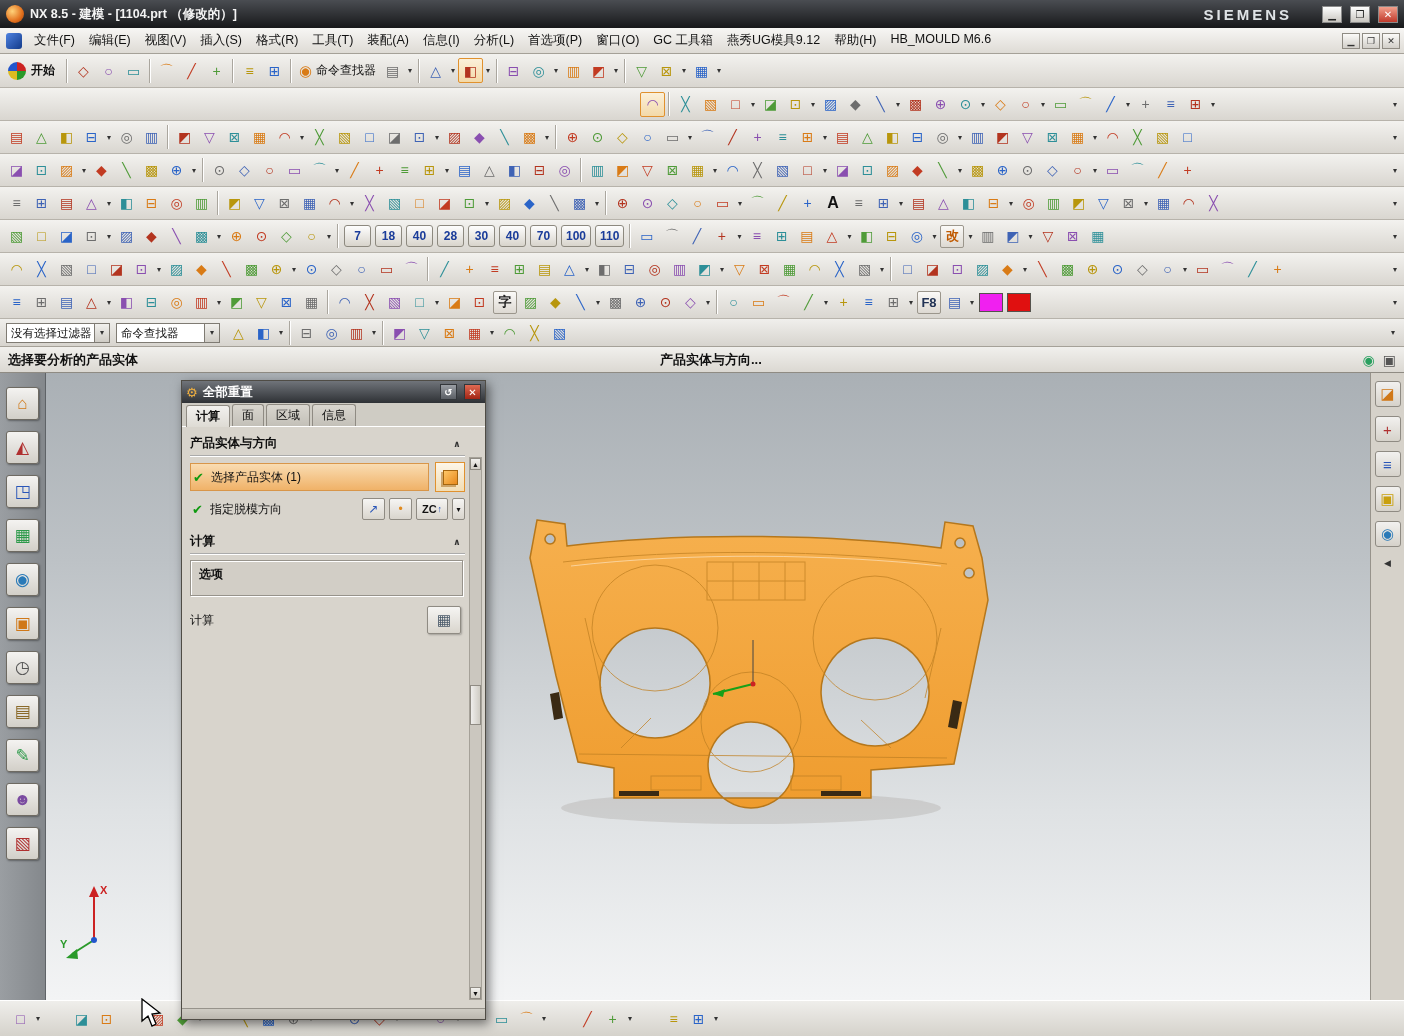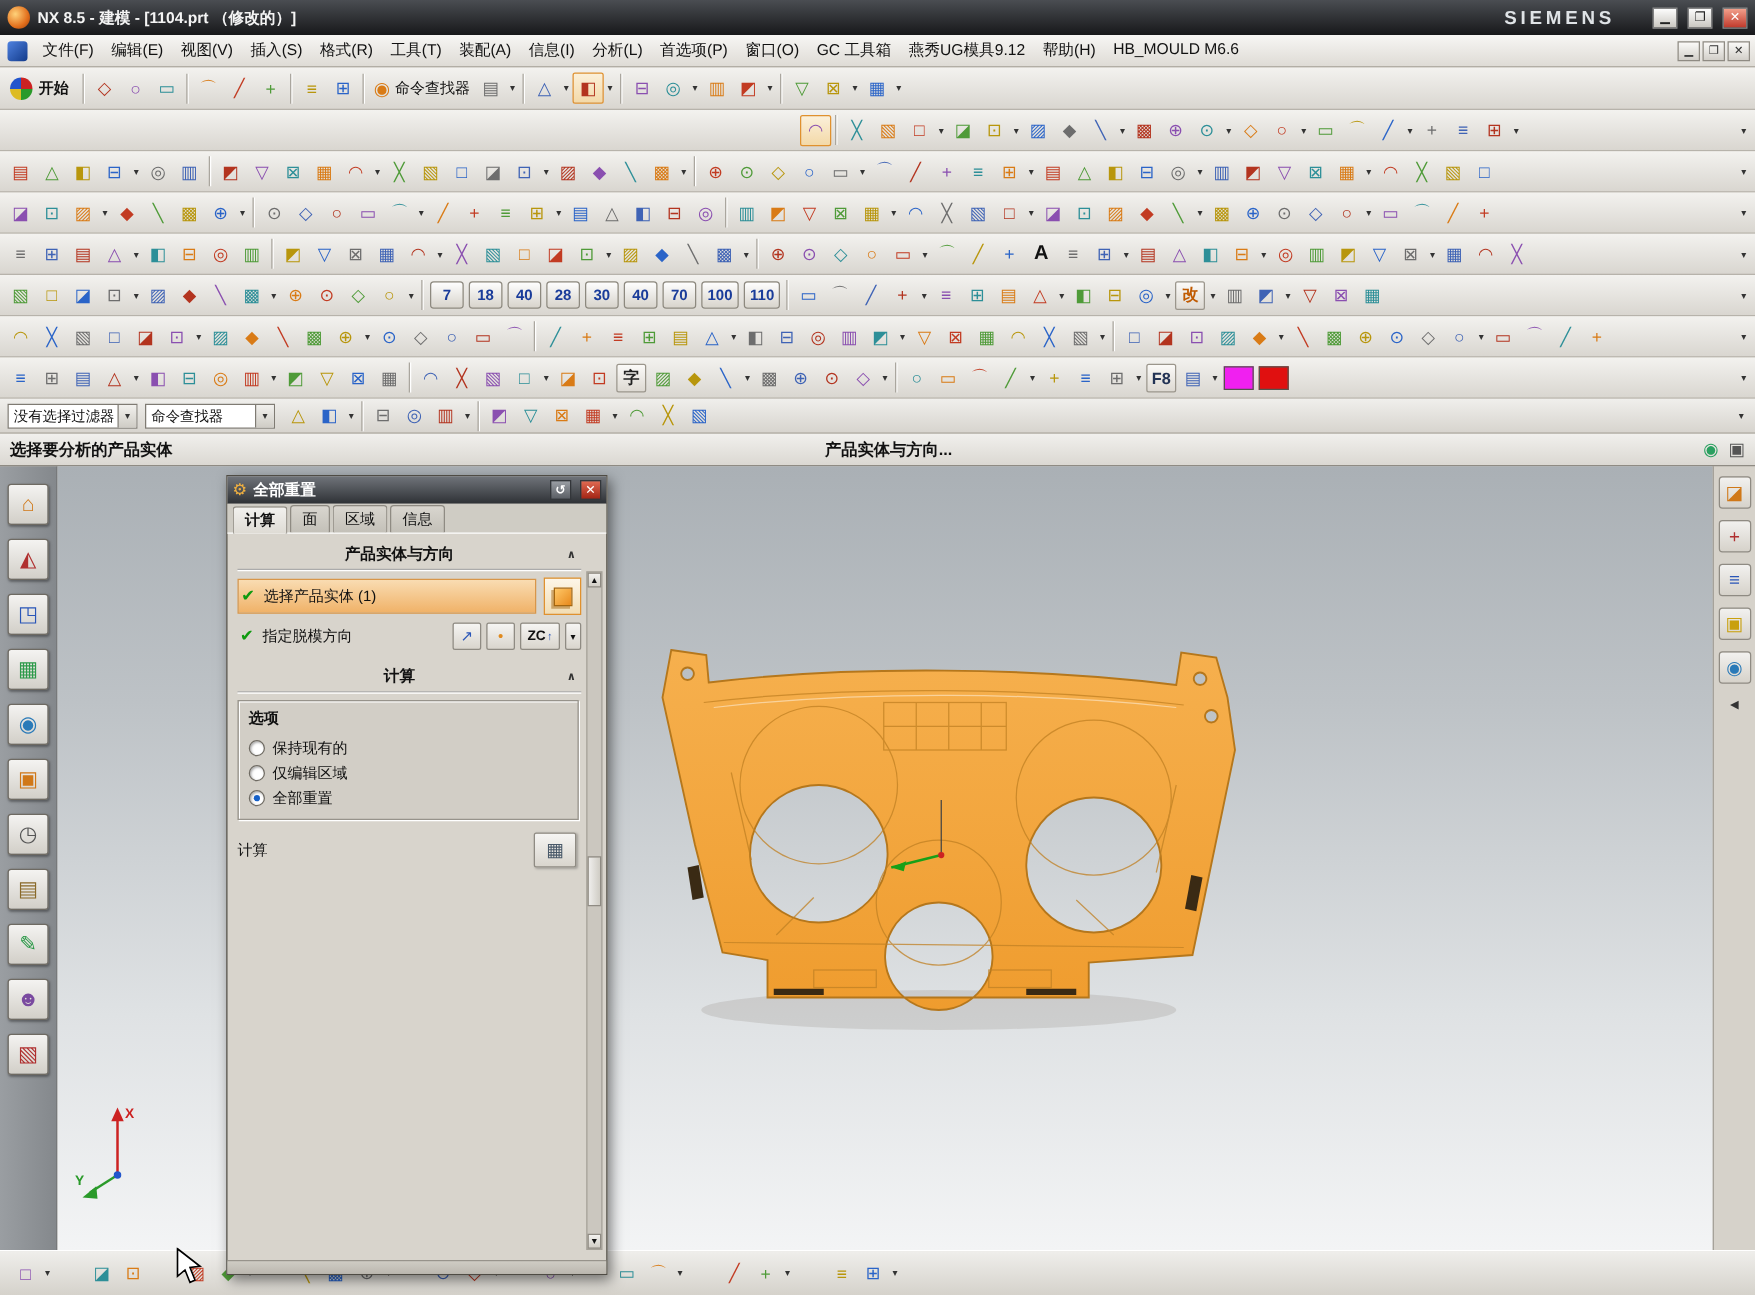--- a/index.html
+++ b/index.html
@@ -111,21 +111,21 @@
   .dlg-tbtn.close { background:linear-gradient(#e06a52,#a22414); }
   .dlg-tabs { display:flex; align-items:flex-end; height:24px; flex:0 0 24px; padding:3px 4px 0;
     background:#cfccc4; border-bottom:1px solid #fff; }
   .tab { padding:2px 9px; margin-right:2px; font-size:12px;
     background:linear-gradient(#d9d6cf,#c3c0b8); border:1px solid #8f8b83; border-bottom:none;
     border-radius:3px 3px 0 0; }
   .tab.active { background:linear-gradient(#f2f1ee,#dedbd4); font-weight:bold; position:relative; top:1px; }
   .dlg-body { flex:1; position:relative; padding:6px 20px 0 8px; overflow:hidden; }
   .sec { display:flex; align-items:center; font-weight:bold; font-size:12.5px;
     padding:2px 0 3px; border-bottom:2px groove #fff; margin-bottom:5px; }
-  .sec-label { flex:1;text-align:center; }
+  .sec-label { flex:1; }
   .sec-ch { width:16px; height:14px; font-size:9px; display:flex; align-items:center;
     justify-content:center; color:#333; }
   .step-row { display:flex; align-items:center; margin:3px 0; font-size:12px; }
   .step-main { flex:1; display:flex; align-items:center; height:28px; padding:0 2px; }
   .step-row.selected .step-main { background:linear-gradient(#f9dcb2,#f0b268); border:1px solid #d8964a; }
   .chk { color:#0f9a0f; font-weight:bold; width:18px; font-size:13px; }
   .cube-btn { width:30px; height:30px; margin-left:6px; display:flex; align-items:center;
     justify-content:center; background:linear-gradient(#fdf6e8,#f2ddb4); border:1px solid #e0912e; }
   .cube { width:15px; height:15px; background:linear-gradient(135deg,#ffc868,#e8891c);
     border:1px solid #a5660f; box-shadow:-2px 2px 0 rgba(165,102,15,.5); }
@@ -822,34 +822,20 @@
           <span class="zc-arrow">↑</span>
         </span>
         <span class="mini-btn dd-btn" style="font-size:8px;">▾</span>
       </div>
       <div class="sec" style="margin-top:8px;">
         <span class="sec-label">计算</span>
         <span class="sec-ch">∧</span>
       </div>
       <div class="grp">
         <div class="grp-title">选项</div>
-        <div>
-            <div class="radio-row">
-              <span class="radio"></span>
-              <span>保持现有的</span>
-            </div>
-            <div class="radio-row">
-              <span class="radio"></span>
-              <span>仅编辑区域</span>
-            </div>
-            <div class="radio-row">
-              <span class="radio on"></span>
-              <span>全部重置</span>
-            </div>
-          </div>
       </div>
       <div class="calc-row">
         <span>计算</span>
         <span class="calc-btn">▦</span>
       </div>
       <div class="dlg-scroll">
         <span class="scr-btn scr-up">▲</span>
         <span class="scr-thumb"></span>
         <span class="scr-btn scr-dn">▼</span>
       </div>

